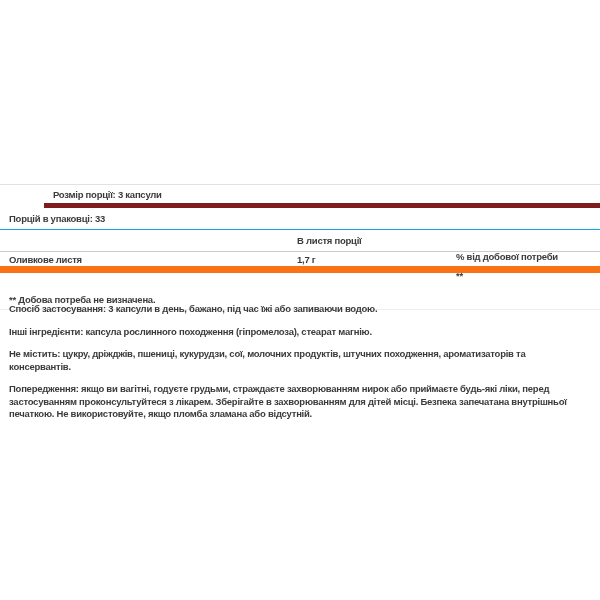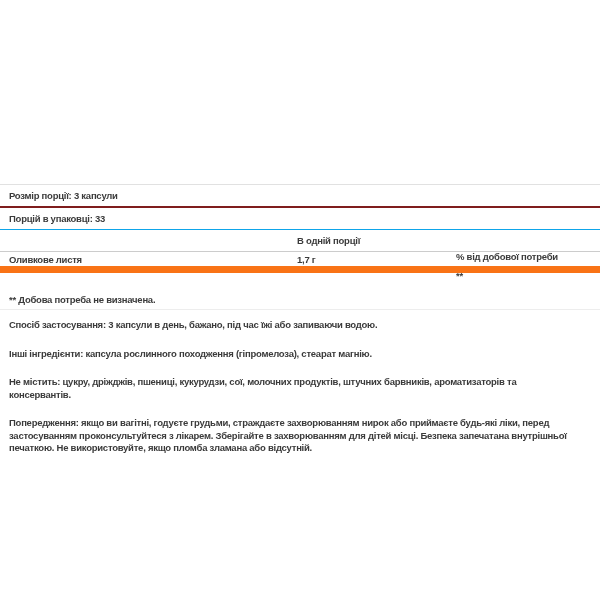--- a/index.html
+++ b/index.html
@@ -30,81 +30,81 @@
     box-sizing: border-box;
     display: flex;
     align-items: center;
     padding-left: 9px;
     font-weight: bold;
     font-size: 9.5px;
     letter-spacing: -0.25px;
     color: #3b3b3b;
     white-space: nowrap;
   }
-  .r1 { height: 23px; border-bottom: 2px solid #7f1d1d; }
+  .r1 { height: 23px; border-bottom: 5px solid #7f1d1d; margin-left: 44px; }
   .r2 { height: 22px; border-bottom: 1px solid #0ea5e9; }
   .r3 { height: 22px; border-bottom: 1px solid #cccccc; }
   .r4 { height: 21px; border-bottom: 7px solid #f97316; text-align: center; }
   .r5 { height: 21px; border-bottom: 1px solid #ededed; margin-top: 16px; }
   .col2 { position: absolute; left: 297px; }
   .col3 { position: absolute; left: 456px; margin-top: 32px; }
   
   .paragraphs {
     position: absolute;
     top: 293px;
     left: 9px;
     width: 588px;
     padding-top: 10px;
     color: #3b3b3b;
     font-weight: bold;
     font-size: 9.5px;
     letter-spacing: -0.25px;
   }
-  .paragraphs p { margin: 16px 0 10px 0; }
+  .paragraphs p { margin: 0 0 10px 0; }
   .pline {
     display: block;
     line-height: 12.5px;
     white-space: nowrap;
   }
 </style>
 </head>
 <body>
 
 <div class="label-sheet">
 
   <section class="facts-panel">
     <div class="frow r1">
       <span>Розмір порції: 3 капсули</span>
     </div>
     <div class="frow r2">
       <span>Порцій в упаковці: 33</span>
     </div>
     <div class="frow r3">
-      <span class="col2">В одній порції</span>
+      <span class="col2">В листя порції</span>
       <span class="col3">% від добової потреби</span>
     </div>
     <div class="frow r4">
       <span>Оливкове листя</span>
       <span class="col2">1,7 г</span>
       <span class="col3">**</span>
     </div>
     <div class="frow r5">
       <span>** Добова потреба не визначена.</span>
     </div>
   </section>
 
   <section class="paragraphs">
     <p>
       <span class="pline">Спосіб застосування: 3 капсули в день, бажано, під час їжі або запиваючи водою.</span>
     </p>
     <p>
       <span class="pline">Інші інгредієнти: капсула рослинного походження (гіпромелоза), стеарат магнію.</span>
     </p>
     <p>
-      <span class="pline">Не містить: цукру, дріжджів, пшениці, кукурудзи, сої, молочних продуктів, штучних барвників, ароматизаторів та</span>
+      <span class="pline">Не містить: цукру, дріжджів, пшениці, кукурудзи, сої, молочних продуктів, штучних походження, ароматизаторів та</span>
       <span class="pline">консервантів.</span>
     </p>
     <p>
       <span class="pline">Попередження: якщо ви вагітні, годуєте грудьми, страждаєте захворюванням нирок або приймаєте будь-які ліки, перед</span>
       <span class="pline">застосуванням проконсультуйтеся з лікарем. Зберігайте в захворюванням для дітей місці. Безпека запечатана внутрішньої</span>
       <span class="pline">печаткою. Не використовуйте, якщо пломба зламана або відсутній.</span>
     </p>
   </section>
 
 </div>

